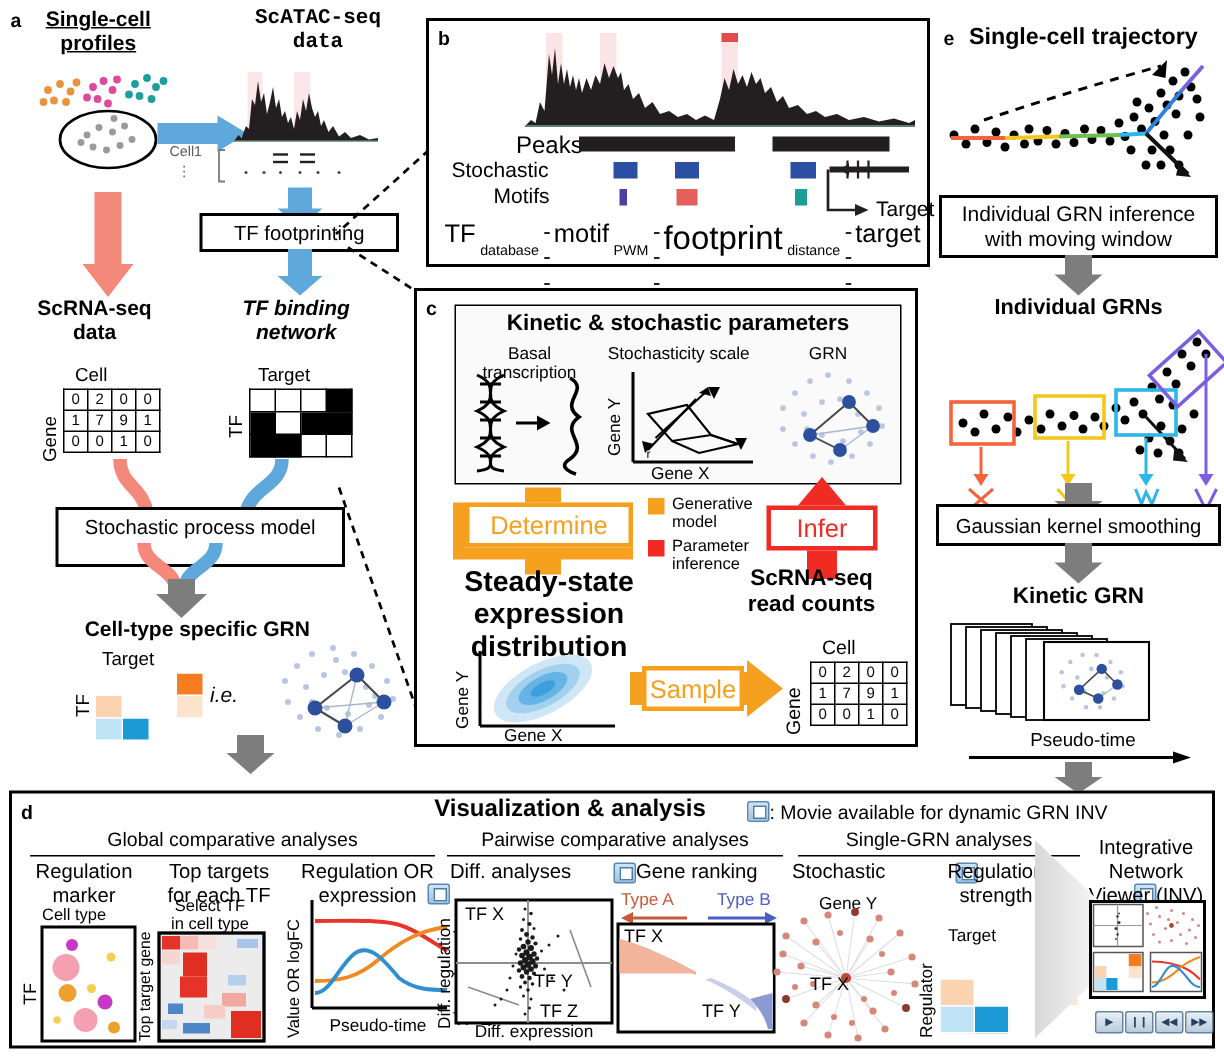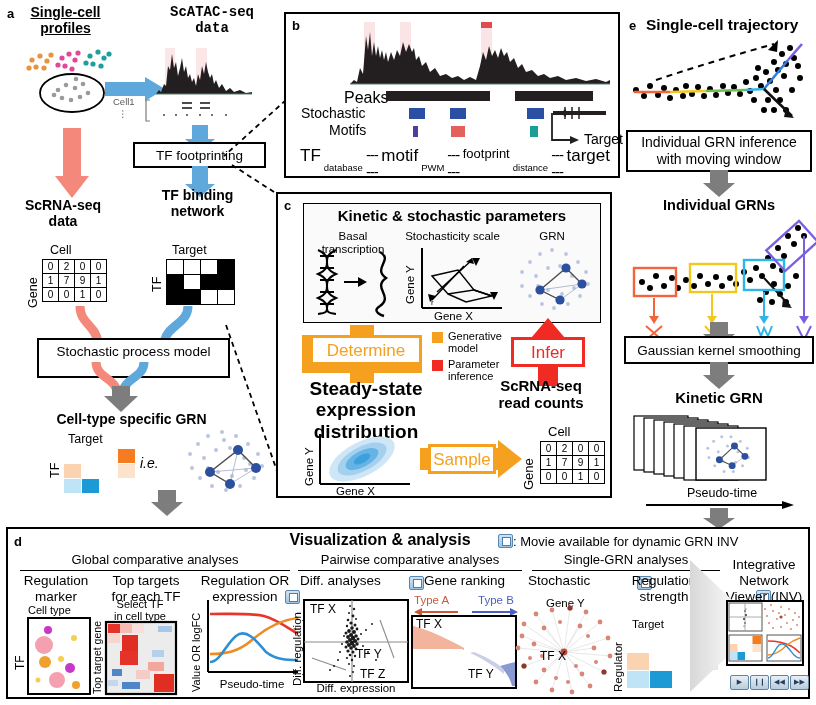--- a/index.html
+++ b/index.html
@@ -127,21 +127,21 @@
   <path d="M7,0 L23,0 L23,14 L30,14 L15,27 L0,14 L7,14 Z" fill="#5fa8db"></path>
 </svg>
 
 <div class="abs box lbl" style="left:133px;top:142px;width:133px;height:26px;line-height:24px;text-align:center;font-size:13.5px;">TF footprinting</div>
 
 <svg class="abs" style="left:185px;top:166px;" width="34" height="32">
   <path d="M7,0 L23,0 L23,18 L30,18 L15,31 L0,18 L7,18 Z" fill="#5fa8db"></path>
 </svg>
 
 <div class="abs ttl" style="left:3px;top:198px;width:120px;">ScRNA-seq<br>data</div>
-<div class="abs ttl" style="left:140px;top:188px;width:115px;">TF binding<br>network</div>
+<div class="abs ttl" style="left:140px;top:198px;width:115px;font-style:italic;">TF binding<br>network</div>
 
 <div class="abs lbl" style="left:50px;top:243px;">Cell</div>
 <div class="abs lbl vert" style="left:26px;top:262px;height:46px;">Gene</div>
 <table class="abs mat" style="left:42px;top:259px;">
   <tbody>
       <tr>
         <td>0</td>
         <td>2</td>
         <td>0</td>
         <td>0</td>
@@ -340,21 +340,21 @@
 <div class="abs lbl" style="left:584px;top:132px;font-size:14px;">Target</div>
 
 
 <div class="abs" style="left:300px;top:146px;width:310px;height:28px;display:flex;align-items:flex-start;justify-content:center;gap:3px;">
   <span style="font-size:17px;">TF</span>
   <span class="small" style="align-self:flex-end;padding-bottom:1px;">database</span>
   <span style="font-size:15px;letter-spacing:-1px;">------</span>
   <span style="font-size:17px;">motif</span>
   <span class="small" style="align-self:flex-end;padding-bottom:1px;">PWM</span>
   <span style="font-size:15px;letter-spacing:-1px;">------</span>
-  <span style="font-size:13px;">footprint</span>
+  <span style="font-size:22px;">footprint</span>
   <span class="small" style="align-self:flex-end;padding-bottom:1px;">distance</span>
   <span style="font-size:15px;letter-spacing:-1px;">------</span>
   <span style="font-size:17px;">target</span>
 </div>
 
 
 <div class="abs box" style="left:276px;top:192px;width:336px;height:306px;"></div>
 <div class="abs panel-letter" style="left:284px;top:198px;">c</div>
 
 <div class="abs thinbox" style="left:303px;top:203px;width:298px;height:120px;background:#fafafa;"></div>

